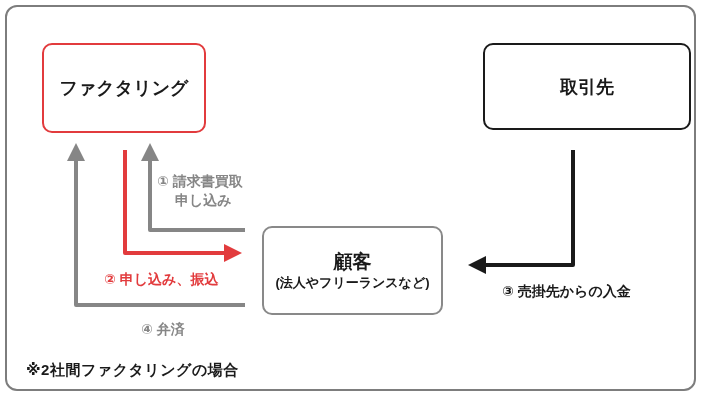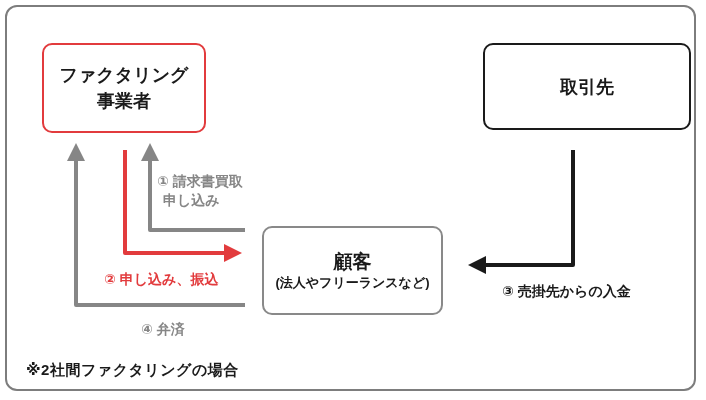--- a/index.html
+++ b/index.html
@@ -34,40 +34,39 @@
   #box-client{left:483px;top:43px;width:208px;height:87px;}
   #box-customer{left:262px;top:226px;width:181px;height:89px;}
   #box-customer .title{font-size:19px;line-height:24px;}
   svg.arrows{position:absolute;left:0;top:0;pointer-events:none;}
   .arrow-label{
     position:absolute;
     font-size:14px;font-weight:bold;line-height:19px;
     white-space:nowrap;
   }
   #label-application{left:157px;top:172px;}
-  #label-application .line2{margin-left:6px;}
+  #label-application .line2{margin-left:18px;}
   #label-payment{left:104px;top:270px;}
   #label-deposit{left:502px;top:282px;}
   #label-repayment{left:141px;top:320px;}
   .note{
     position:absolute;left:26px;top:361px;
     font-size:15px;font-weight:bold;color:#1a1a1a;
     white-space:nowrap;letter-spacing:0.5px;
   }
 </style>
 </head>
 <body>
 
 <div class="canvas">
 
   <div class="frame"></div>
 
   <div class="node" id="box-factoring" style="border-color: rgb(226, 59, 61);">
     <div class="title">ファクタリング</div>
-    <div class="title">事業者</div>
   </div>
 
   <div class="node" id="box-client" style="border-color: rgb(26, 26, 26);">
     <div class="title">取引先</div>
   </div>
 
   <div class="node" id="box-customer" style="border-color: rgb(137, 137, 137);">
     <div class="title">顧客</div>
     <div class="subtitle">(法人やフリーランスなど)</div>
   </div>

